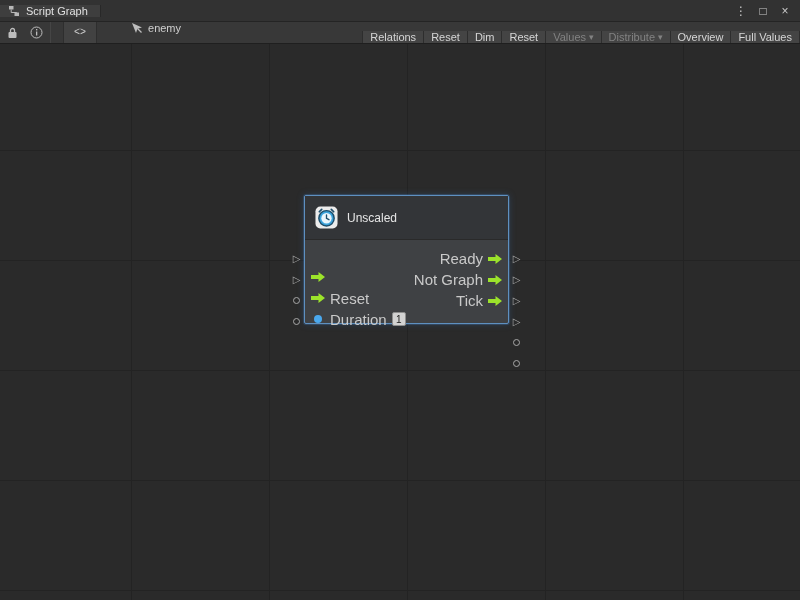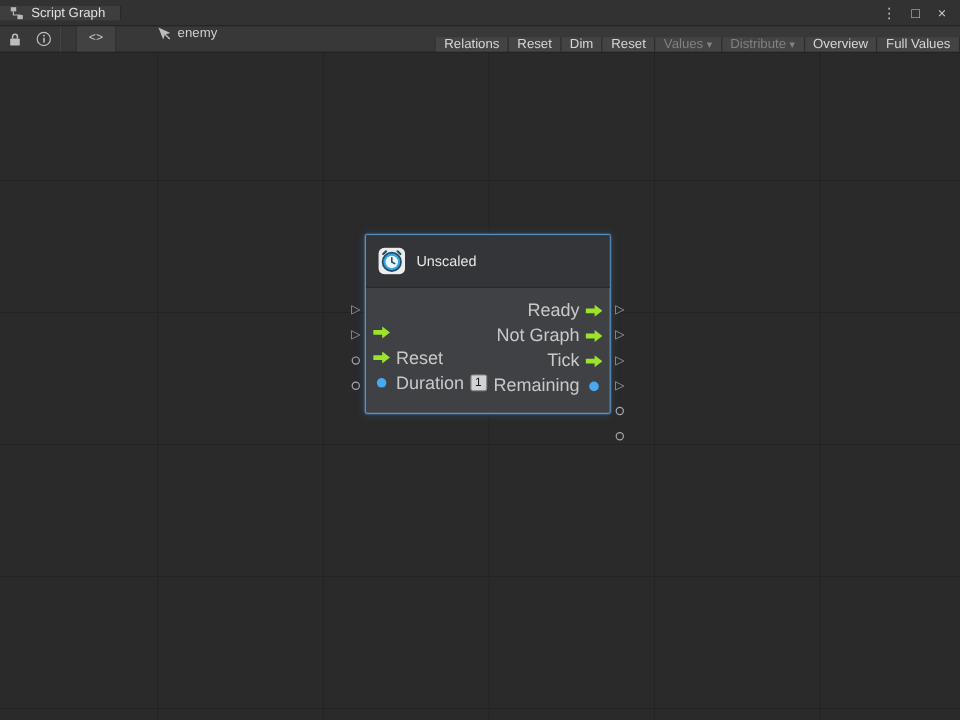--- a/index.html
+++ b/index.html
@@ -258,28 +258,20 @@
               <span class="plabel">Tick</span>
               <span class="icon-slot">
                   <svg class="arrow" width="14" height="10" viewBox="0 0 14 10">
                     <path d="M0 3h7.5V0L14 5 7.5 10V7H0z"></path>
                   </svg>
                 </span>
             </div>
           </div>
 
 
-          <div class="row">
-            <div class="pr">
-              <span class="plabel">Remaining</span>
-              <span class="icon-slot">
-                  <span class="dot float"></span>
-                </span>
-            </div>
-          </div>
 
 
         </div>
       </div>
 
       <div class="conn-col">
         <div class="slot">
             <span class="tri">▷</span>
           </div>
         <div class="slot">

